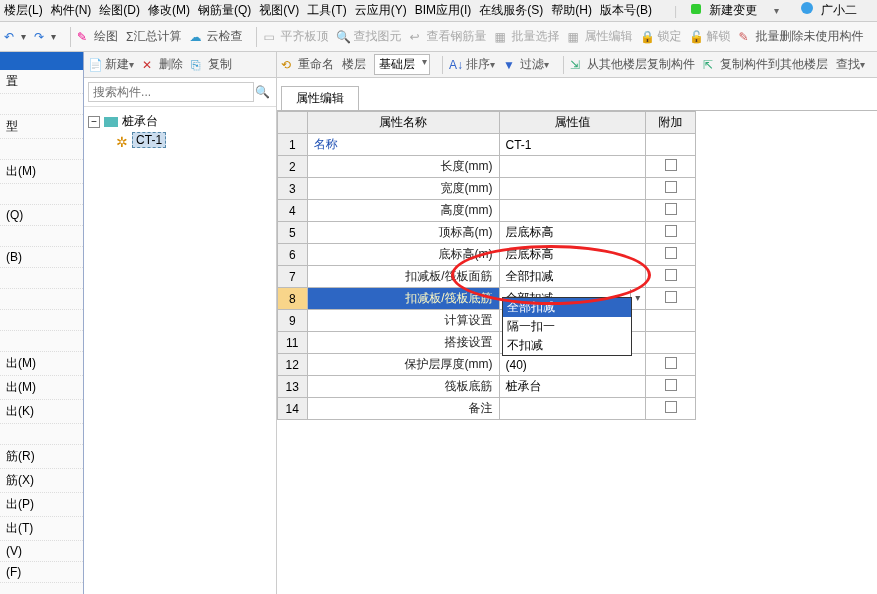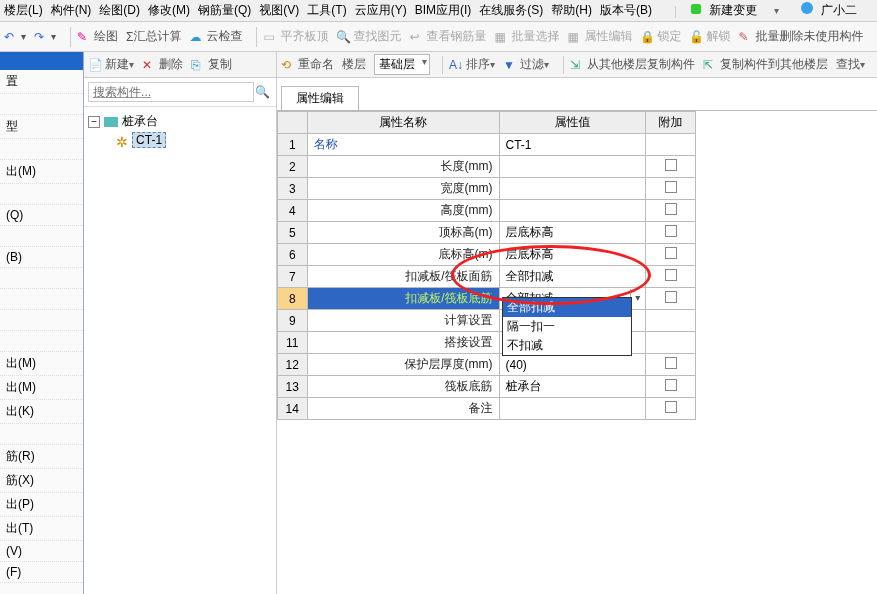--- a/index.html
+++ b/index.html
@@ -15,21 +15,21 @@
   .tbtn { display:flex; align-items:center; margin-right:8px; color:#555; cursor:default; white-space:nowrap;}
   .tbtn.gray { color:#aaa; }
   .ico { width:14px; height:14px; margin-right:3px; display:inline-block;}
   .main { display:flex; height:542px; }
   .leftcol { width:85px; border-right:1px solid #9ac; background:#FAFAFA; }
   .blue-head { background:#1e66c7; height:18px; }
   .left-list div { padding:3px 6px; border-bottom:1px dotted #ddd; cursor:default;}
   .midcol { width:195px; border-right:1px solid #ccc; display:flex; flex-direction:column;}
   .toolbar2 { display:flex; align-items:center; background:#f4f4f4; border-bottom:1px solid #ccc; height:26px; padding:0 4px; overflow:hidden;}
   .search-row { display:flex; align-items:center; padding:4px; border-bottom:1px solid #ddd;}
-  .search-row input { flex:1; border:1px solid #ccc; padding:2px 4px; color:#999;text-decoration:underline;}
+  .search-row input { flex:1; border:1px solid #ccc; padding:2px 4px; color:#999;}
   .search-row .mag { width:18px; text-align:center; color:#888; cursor:pointer;}
   .tree { padding:6px 4px; }
   .tree-node { display:flex; align-items:center; margin-bottom:2px; cursor:default;}
   .tree-node .tg { width:12px; text-align:center; border:1px solid #888; font-size:10px; line-height:10px; margin-right:4px;}
   .tree-node .ticon { width:14px; height:10px; background:#5bb; margin-right:4px;}
   .tree-child { margin-left:28px; display:flex; align-items:center;}
   .tree-child .gico { width:12px;height:12px; color:#d68a00; margin-right:4px; font-size:14px;}
   .tree-child span.sel { background:#cde; border:1px dashed #58a; padding:0 3px;}
   .rightcol { flex:1; display:flex; flex-direction:column; position:relative;}
   .toolbar3 { display:flex; align-items:center; background:#f4f4f4; border-bottom:1px solid #ccc; height:26px; padding:0 4px; flex-wrap:nowrap; overflow:hidden; white-space:nowrap;}
@@ -40,21 +40,21 @@
   .grid-wrap { padding:0; position:relative;}
   table.grid { border-collapse:collapse; width:419px; }
   table.grid th, table.grid td { border:1px solid #bbb; padding:2px 6px; height:19px; vertical-align:middle; }
   table.grid th { background:#eee; font-weight:normal; }
   th.phead { background: linear-gradient(#ffe9a8,#ffd76b); }
   td.rownum { background:#eee; text-align:center; width:26px; }
   td.rownum.sel { background:#f8d58a; }
   td.pname { width:170px; color:#222; white-space:nowrap;}
   td.pname.blue { color:#1e4fb3; }
   td.pname.indent { padding-left:18px;text-align:right;}
-  tr.selrow td.pname { background:#2d66c3; color:#bef264;}
+  tr.selrow td.pname { background:#2d66c3; color:#fef9c3;}
   td.pval { width:130px; position:relative; white-space:nowrap;}
   td.chk { width:44px; text-align:center;}
   .cbox { width:12px; height:12px; border:1px solid #888; display:inline-block;}
   .plus { border:1px solid #888; width:11px; height:11px; display:inline-flex; align-items:center; justify-content:center; font-size:11px; line-height:9px;}
   .dropdown { position:absolute; border:1px solid #333; background:#fff; width:130px; }
   .dropdown div { padding:1px 4px; cursor:default; white-space:nowrap;}
   .dropdown div.sel { background:#2d66c3; color:#fff;}
   .ellipse { position:absolute; border:3px solid #e22; border-radius:50%; width:200px; height:60px; pointer-events:none;}
   .dd-arrow { position:absolute; right:1px; top:1px; width:14px; height:16px; display:flex; align-items:center; justify-content:center; border-left:1px solid #aaa; font-size:10px; color:#555;}
 </style>

